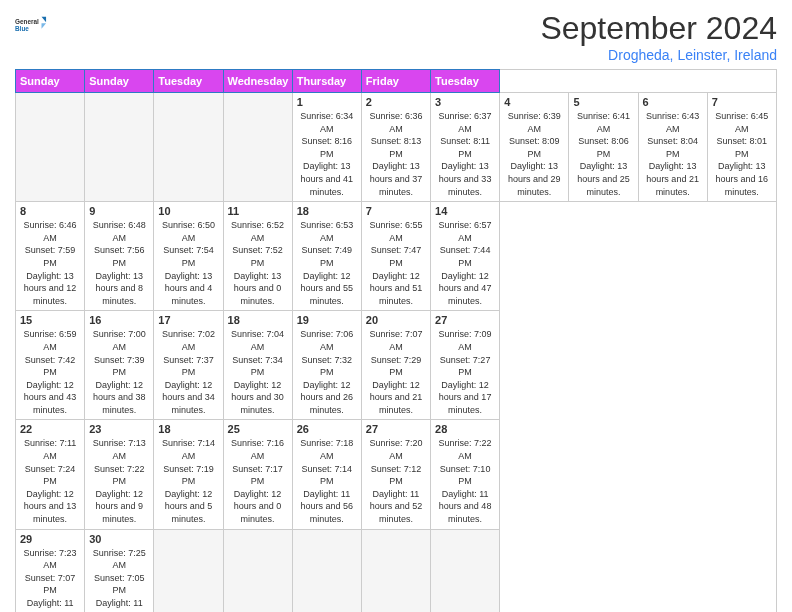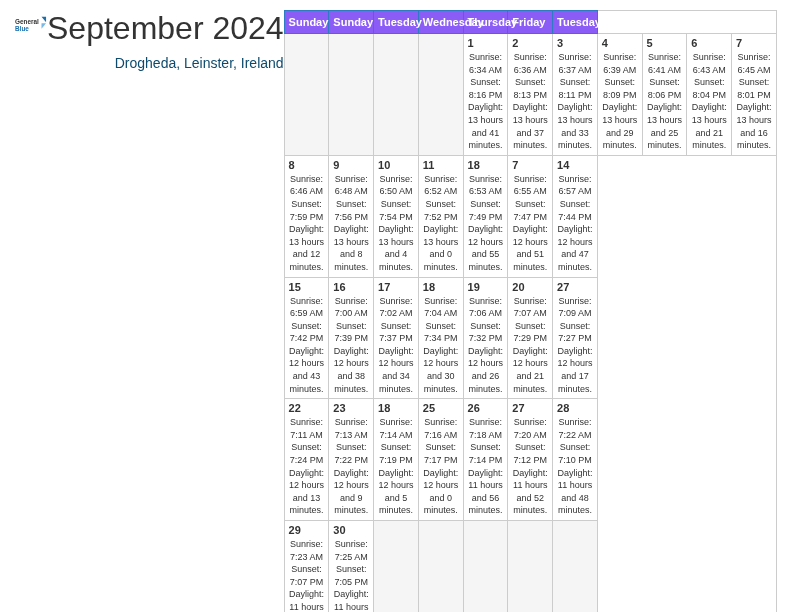--- a/index.html
+++ b/index.html
@@ -8,21 +8,21 @@
       background: #fff;
       width: 792px;
       height: 612px;
       overflow: hidden;
     }
     .page {
       width: 792px;
       height: 612px;
       padding: 10px 15px;
       display: flex;
-      flex-direction: row;
+      flex-direction: column;
     }
     .header {
       display: flex;
       justify-content: space-between;
       align-items: flex-start;
       margin-bottom: 6px;
     }
     .logo {
       display: flex;
       align-items: center;
@@ -35,33 +35,32 @@
     .title-block {
       text-align: right;
     }
     .month-title {
       font-size: 32px;
       font-weight: normal;
       color: #333;
     }
     .subtitle {
       font-size: 14px;
-      color: #0c4a6e;
-      margin-top: 8px;
+      color: #3b82f6;
     }
     .calendar {
       flex: 1;
       border: 1px solid #ccc;
       border-collapse: collapse;
       width: 100%;
       table-layout: fixed;
       font-size: 9.5px;
     }
     .calendar th {
-      background-color: #8b5cf6;
+      background-color: #d946ef;
       color: white;
       text-align: left;
       padding: 5px 4px;
       font-size: 11px;
       font-weight: bold;
       border: 1px solid #2e7bc4;
     }
     .calendar td {
       border: 1px solid #ccc;
       vertical-align: top;

